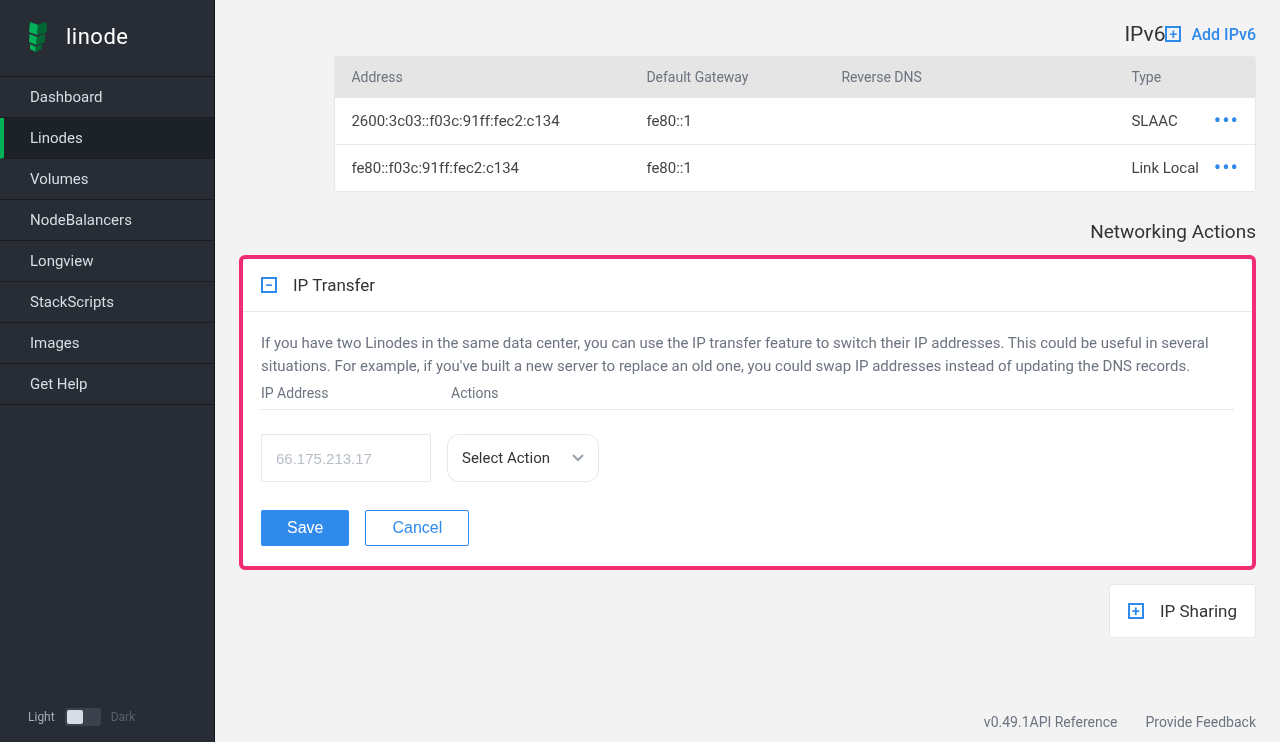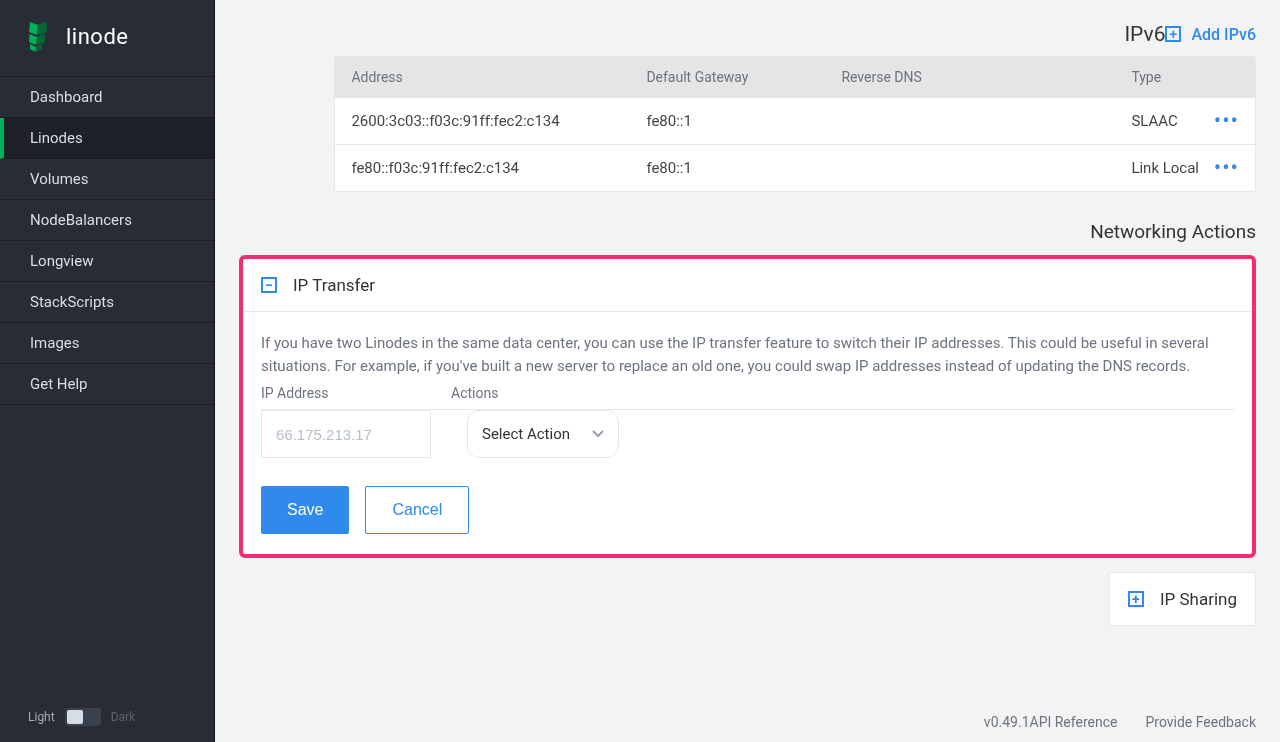--- a/index.html
+++ b/index.html
@@ -146,34 +146,34 @@
   .panel-header.collapsed{border-bottom:none;}
   .toggle-square{
     width:16px;height:16px;border:2px solid var(--blue-accent);display:flex;align-items:center;justify-content:center;
     color:var(--blue-accent);font-size:14px;font-weight:700;line-height:1;
   }
   .panel-body{padding:20px 18px;}
   .desc{color:var(--text-gray);line-height:1.5;font-size:15px;margin:0 0 8px;}
   .field-labels{display:flex;gap:0;margin-bottom:8px;}
   .field-label{color:var(--text-gray);font-size:14px;}
   .label-ip{width:190px;}
-  .fields-row{display:flex;gap:36px;margin-bottom:28px;border-top:1px solid var(--border);}
+  .fields-row{display:flex;gap:16px;margin-bottom:28px;border-top:1px solid var(--border);padding-top:24px;}
   .ip-input{
     width:170px;height:48px;padding:0 14px;border:1px solid var(--border);background:#fff;
     color:#b7bec7;font-size:15px;border-radius:2px;
   }
   .select-wrap{
     width:152px;height:48px;border:1px solid var(--border);border-radius:12px;
     display:flex;align-items:center;justify-content:space-between;padding:0 14px;
     font-size:15px;color:#333;cursor:pointer;
   }
   .chevron{width:12px;height:12px;}
   .btn-row{display:flex;gap:16px;}
   .btn{
-    height:48px;padding:0 26px;border-radius:2px;font-size:16px;display:flex;align-items:center;justify-content:center;cursor:pointer;
+    height:36px;padding:0 26px;border-radius:2px;font-size:16px;display:flex;align-items:center;justify-content:center;cursor:pointer;
   }
   .btn-primary{background:var(--blue-accent);color:#fff;border:none;}
   .btn-secondary{background:#fff;color:var(--blue-accent);border:1px solid var(--blue-accent);}
 
   .page-footer{
     margin-top:auto;display:flex;align-items:center;justify-content:space-between;
     color:var(--text-gray);font-size:14px;padding-top:12px;
   }
   .footer-links{display:flex;gap:28px;}
   .footer-links span{cursor:pointer;}

